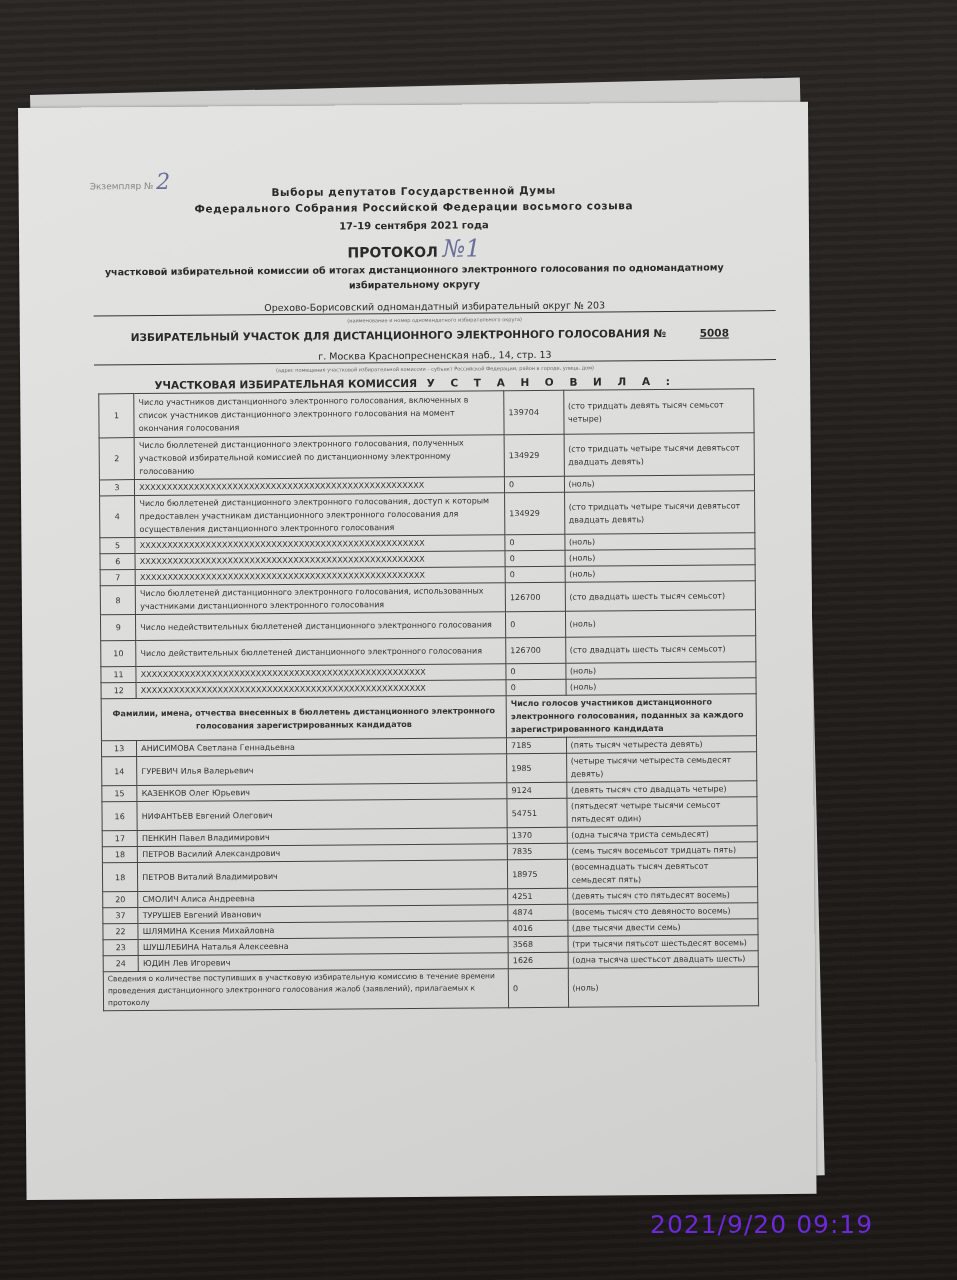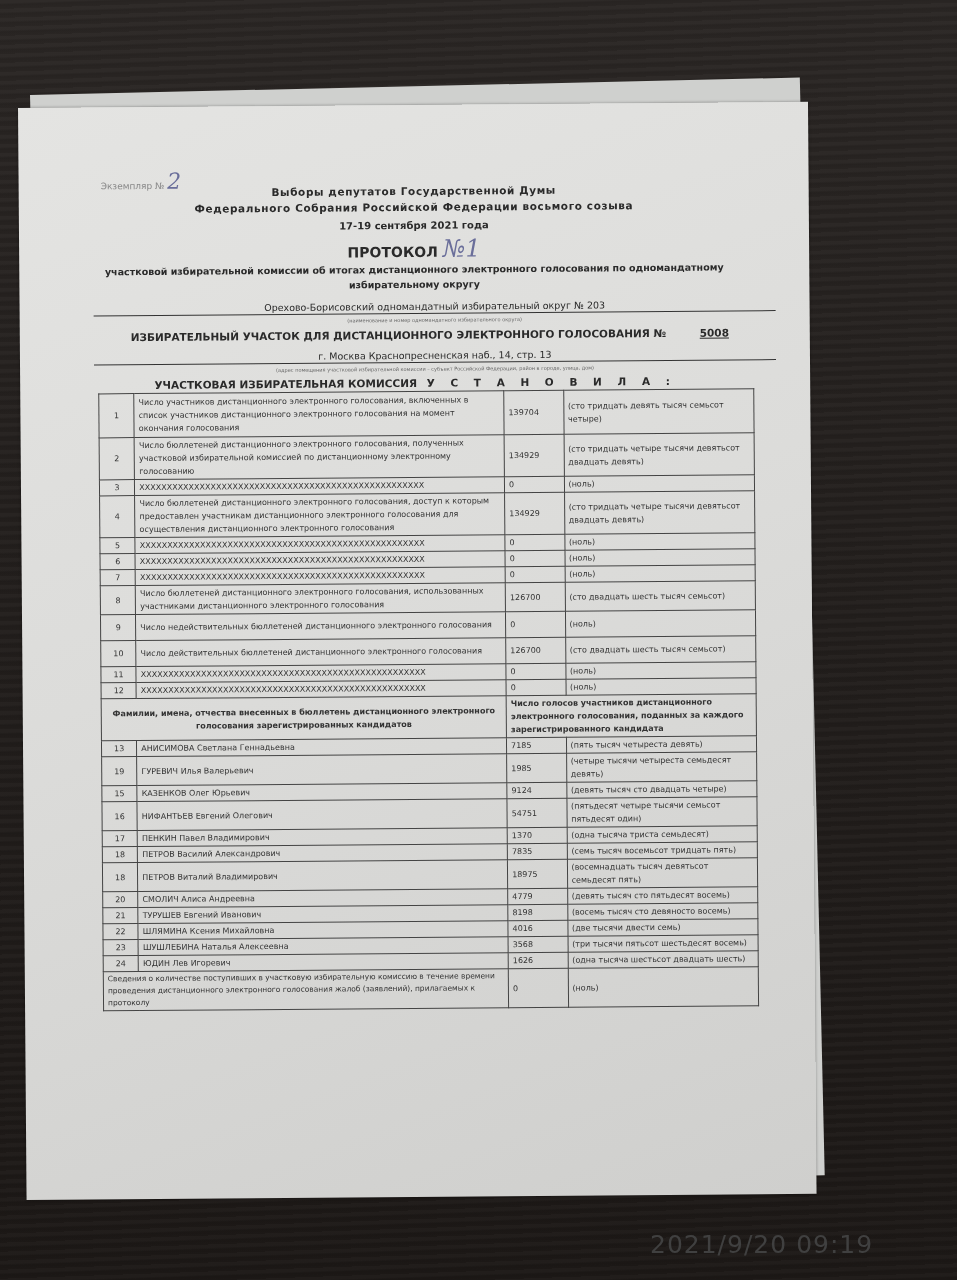--- a/index.html
+++ b/index.html
@@ -16,21 +16,21 @@
     position: absolute; left: 30px; top: 95px; width: 770px; height: 1098px;
     background: #cfd0ce; transform: rotate(-1.3deg); transform-origin: top left;
   }
   .sheet {
     position: absolute; left: 18px; top: 108px; width: 790px; height: 1092px;
     background: linear-gradient(160deg, #e4e4e2 0%, #dcdcda 45%, #cfcfcd 100%);
     transform: rotate(-0.45deg); transform-origin: top left;
     box-shadow: 0 0 3px rgba(0,0,0,0.4);
   }
   .content { position: absolute; left: 0; top: 0; width: 790px; color: #2a2a2a; }
-  .ekz { position: absolute; left: 82px; top: 62px; font-size: 9px; color: #888; }
+  .ekz { position: absolute; left: 71px; top: 62px; font-size: 9px; color: #888; }
   .ekz .hand { font-family: "DejaVu Serif", serif; font-style: italic; font-size: 22px; color: #6a6e9a; }
   .hdr { position: absolute; left: 0; width: 790px; text-align: center; font-weight: bold; }
   .h1 { top: 80px; font-size: 10.5px; letter-spacing: 0.6px; }
   .h2 { top: 96px; font-size: 10.5px; letter-spacing: 0.6px; }
   .h3 { top: 115px; font-size: 10px; }
   .h4 { top: 130px; font-size: 14px; }
   .h4 .hand { font-family: "DejaVu Serif", serif; font-style: italic; font-weight: normal; font-size: 24px; color: #6a6e9a; }
   .h5 { top: 157px; font-size: 9.5px; line-height: 15px; padding: 0 60px; box-sizing: border-box; }
   .okrug { position: absolute; left: 74px; top: 196px; width: 682px; text-align: center; font-size: 9.5px; border-bottom: 1.2px solid #333; padding-bottom: 1px; }
   .okrug-cap { position: absolute; left: 74px; top: 212px; width: 682px; text-align: center; font-size: 5px; color: #666; }
@@ -45,22 +45,22 @@
     border-collapse: collapse; font-size: 8px; color: #333;
   }
   table.prot td { border: 1.2px solid #444; padding: 1px 4px; vertical-align: middle; line-height: 13px; }
   td.n { width: 26px; text-align: center; }
   td.d { width: 358px; }
   td.v { width: 50px; border-radius: 10px; }
   td.w { width: 180px; }
   td.head { font-weight: bold; text-align: center; font-size: 8px; }
   td.headv { font-weight: bold; font-size: 8px; }
   .stamp {
-    position: absolute; left: 650px; top: 1210px; color: #404040;
-    font-family: "DejaVu Sans", sans-serif; font-size: 25px; letter-spacing: 1px; margin-top: 20px;
+    position: absolute; left: 650px; top: 1210px; color: #6d28d9;
+    font-family: "DejaVu Sans", sans-serif; font-size: 25px; letter-spacing: 1px;
   }
 </style>
 </head>
 <body>
 
 <div class="wood"></div>
 <div class="sheet-back"></div>
 
 <div class="sheet">
   <div class="content">
@@ -174,21 +174,21 @@
           <td class="headv" colspan="2">Число голосов участников дистанционного электронного голосования, поданных за каждого зарегистрированного кандидата</td>
         </tr>
 
         <tr>
           <td class="n">13</td>
           <td class="d">АНИСИМОВА Светлана Геннадьевна</td>
           <td class="v">7185</td>
           <td class="w">(пять тысяч четыреста девять)</td>
         </tr>
         <tr style="height:26px">
-          <td class="n">19</td>
+          <td class="n">14</td>
           <td class="d">ГУРЕВИЧ Илья Валерьевич</td>
           <td class="v">1985</td>
           <td class="w">(четыре тысячи четыреста семьдесят девять)</td>
         </tr>
         <tr>
           <td class="n">15</td>
           <td class="d">КАЗЕНКОВ Олег Юрьевич</td>
           <td class="v">9124</td>
           <td class="w">(девять тысяч сто двадцать четыре)</td>
         </tr>
@@ -212,27 +212,27 @@
         </tr>
         <tr style="height:26px">
           <td class="n">18</td>
           <td class="d">ПЕТРОВ Виталий Владимирович</td>
           <td class="v">18975</td>
           <td class="w">(восемнадцать тысяч девятьсот семьдесят пять)</td>
         </tr>
         <tr>
           <td class="n">20</td>
           <td class="d">СМОЛИЧ Алиса Андреевна</td>
-          <td class="v">4779</td>
+          <td class="v">4251</td>
           <td class="w">(девять тысяч сто пятьдесят восемь)</td>
         </tr>
         <tr>
-          <td class="n">21</td>
+          <td class="n">37</td>
           <td class="d">ТУРУШЕВ Евгений Иванович</td>
-          <td class="v">8198</td>
+          <td class="v">4874</td>
           <td class="w">(восемь тысяч сто девяносто восемь)</td>
         </tr>
         <tr>
           <td class="n">22</td>
           <td class="d">ШЛЯМИНА Ксения Михайловна</td>
           <td class="v">4016</td>
           <td class="w">(две тысячи двести семь)</td>
         </tr>
         <tr>
           <td class="n">23</td>

